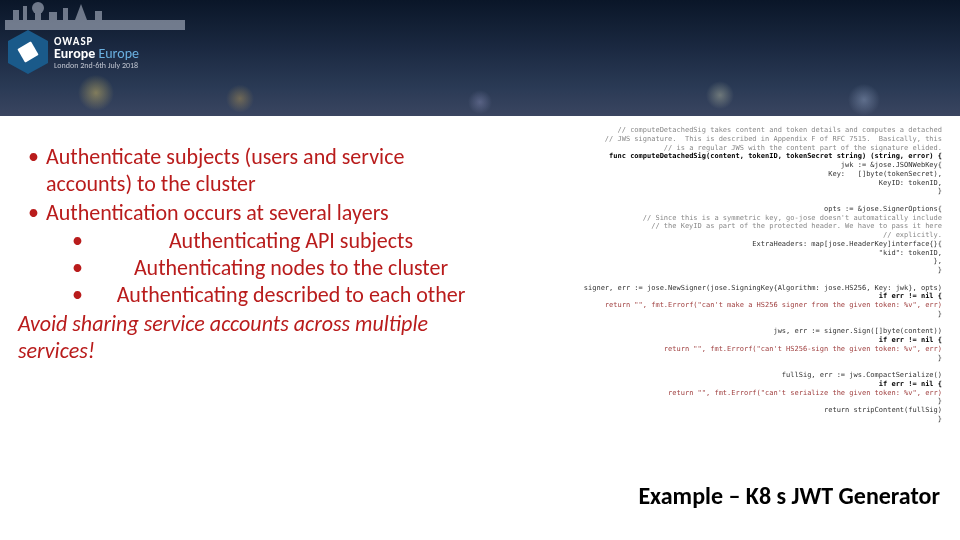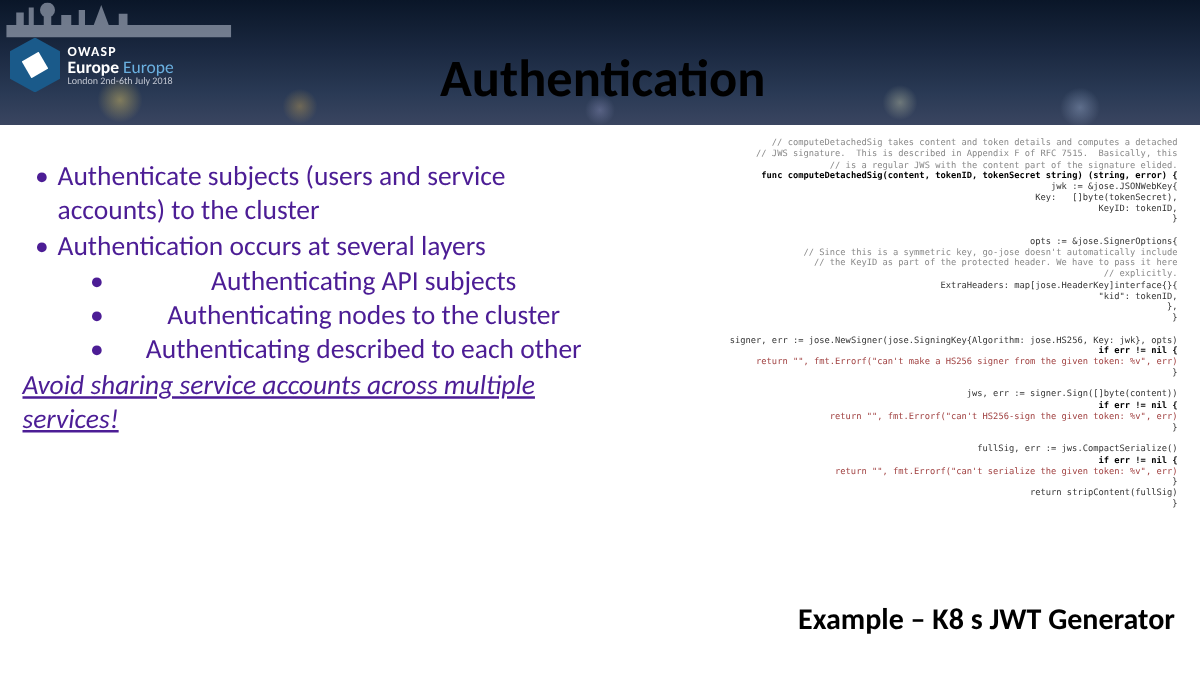--- a/index.html
+++ b/index.html
@@ -5,21 +5,21 @@
   * { margin: 0; padding: 0; box-sizing: border-box; }
   body {
     width: 960px;
     height: 540px;
     font-family: Calibri, "Segoe UI", Arial, sans-serif;
     background: #fff;
     overflow: hidden;
     position: relative;
   }
   .header {
-    height: 100px;
+    height: 116px;
     width: 100%;
     background: linear-gradient(to bottom, #0a1628 0%, #1a2840 40%, #2a3a55 75%, #3a4560 100%);
     position: relative;
   }
   .header::before {
     content: "";
     position: absolute;
     inset: 0;
     background:
       radial-gradient(circle at 10% 80%, rgba(255,220,100,0.4) 0, transparent 18px),
@@ -82,42 +82,41 @@
   .content {
     display: flex;
     width: 100%;
     padding: 28px 18px 0 18px;
     gap: 10px;
   }
   .left {
     width: 480px;
     font-size: 22px;
     line-height: 1.22;
-    color: #4c1d95;
+    color: #b91c1c;
   }
   .bullets { list-style: none; }
   .bullets > li { position: relative; padding-left: 28px; margin-bottom: 2px; }
   .bullets > li::before {
     content: "•";
     position: absolute;
     left: 10px;
     top: 0;
   }
   .sub-bullets { list-style: none; margin-top: 2px; }
   .sub-bullets > li { position: relative; padding-left: 44px; text-align: center; }
   .sub-bullets > li::before {
     content: "•";
     position: absolute;
     left: 26px;
     top: 0;
   }
   .note {
     margin-top: 2px;
     font-style: italic;
-    text-decoration: underline;
   }
   .right {
     flex: 1;
     position: relative;
   }
   .code-box {
     width: 440px;
     height: 340px;
     font-family: Consolas, Menlo, monospace;
     font-size: 7px;
@@ -164,21 +163,20 @@
     </div>
     <div class="brand">
       <div class="owasp">OWASP</div>
       <div class="appsec">
         <span>Europe</span>
         <span class="eu">Europe</span>
       </div>
       <div class="sub">London 2nd-6th July 2018</div>
     </div>
   </div>
-  <div class="title">Authentication</div>
 </div>
 
 <div class="content">
   <div class="left">
     <ul class="bullets">
       <li>Authenticate subjects (users and service accounts) to the cluster</li>
       <li>
         <span>Authentication occurs at several layers</span>
         <ul class="sub-bullets">
           <li>Authenticating API subjects</li>

